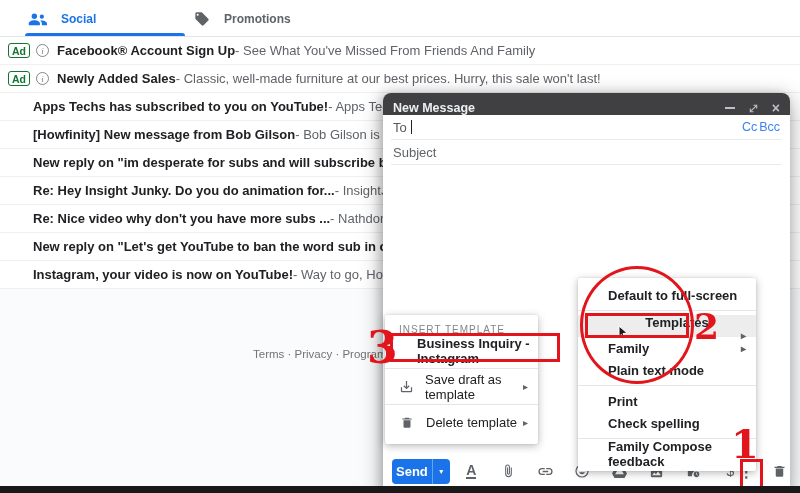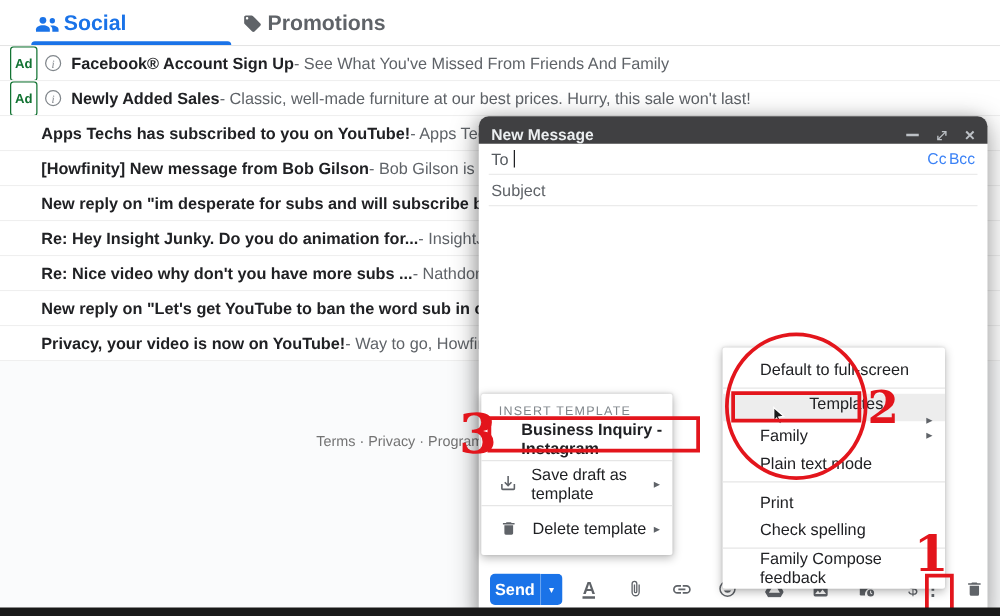--- a/index.html
+++ b/index.html
@@ -2,32 +2,32 @@
 <html><head>
 <meta charset="utf-8">
 <style>
   * { margin:0; padding:0; box-sizing:border-box; }
   html,body { width:800px; height:493px; }
   body { font-family:"Liberation Sans", sans-serif; background:#fff; }
   .stage { position:relative; width:800px; height:493px; overflow:hidden; background:#fff; }
 
   
   .tabbar { position:absolute; left:0; top:0; width:800px; height:37px; background:#fff; border-bottom:1px solid #e4e4e4; }
-  .tab { position:absolute; top:0; height:37px; display:flex; align-items:center; gap:4px; font-size:17px; font-weight:700; }
+  .tab { position:absolute; top:0; height:37px; display:flex; align-items:center; gap:14px; font-size:12px; font-weight:700; }
   .tab.social { left:28px; color:#1a73e8; }
   .tab.promotions { left:194px; color:#5f6368; }
   .tab-underline { position:absolute; left:25px; bottom:0; width:160px; height:3px; background:#1a73e8; border-radius:3px 3px 0 0; }
   .tab svg { display:block; }
 
   .mailrow { position:absolute; left:0; width:800px; display:flex; align-items:center; white-space:nowrap; overflow:hidden; border-bottom:1px solid #efefef; background:#fff; font-size:13px; }
   .mailrow .subject { color:#202124; font-weight:700; }
   .mailrow .snippet { color:#5f6368; }
   .adrow { height:28px; padding-left:8px; }
   .emrow { height:28px; padding-left:33px; }
-  .ad-badge { display:inline-flex; align-items:center; justify-content:center; border:1px solid #137333; color:#137333; border-radius:3px; font-size:10.5px; font-weight:700; height:28px; padding:0 3px; margin-right:6px; flex:0 0 auto; }
+  .ad-badge { display:inline-flex; align-items:center; justify-content:center; border:1px solid #137333; color:#137333; border-radius:3px; font-size:10.5px; font-weight:700; height:15px; padding:0 3px; margin-right:6px; flex:0 0 auto; }
   .info-ic { display:inline-flex; align-items:center; justify-content:center; width:13px; height:13px; border:1px solid #80868b; color:#80868b; border-radius:50%; font-size:9px; font-style:italic; font-family:"Liberation Serif",serif; margin-right:8px; flex:0 0 auto; }
 
   .below-list { position:absolute; left:0; top:289px; width:800px; height:197px; background:#fafbfc; }
   .list-footer { position:absolute; left:253px; top:348px; font-size:11.5px; color:#737373; white-space:nowrap; }
 
   .bottom-strip { position:absolute; left:0; top:486px; width:800px; height:7px; background:#191919; z-index:60; }
 
   
   .compose { position:absolute; left:383px; top:93px; width:407px; height:400px; background:#fff; border-radius:8px 8px 0 0; box-shadow:0 6px 22px rgba(0,0,0,.38), -3px 0 10px rgba(0,0,0,.12); z-index:10; display:flex; flex-direction:column; }
   .compose-header { height:22px; background:#404042; border-radius:8px 8px 0 0; display:flex; align-items:flex-end; padding:0 10px; color:#eceff1; font-size:12.5px; font-weight:700; }
@@ -47,21 +47,21 @@
   .tb-icons { display:flex; align-items:center; gap:20px; margin-left:13px; color:#5f6368; }
   .tb-ic { display:flex; align-items:center; justify-content:center; width:17px; height:17px; cursor:pointer; }
   .fmt-a { font-size:14px; font-weight:700; color:#5f6368; border-bottom:2px solid #5f6368; line-height:1.05; }
   .dollar { font-size:14px; font-weight:400; color:#5f6368; }
   .tb-right { margin-left:auto; display:flex; align-items:center; gap:17px; color:#5f6368; }
   .more-dots { font-size:15px; font-weight:700; color:#5f6368; letter-spacing:0; line-height:1; cursor:pointer; }
 
   
   .menu { position:absolute; background:#fff; box-shadow:0 2px 8px rgba(0,0,0,.28), 0 0 2px rgba(0,0,0,.12); border-radius:2px; z-index:20; }
   .options-menu { left:578px; top:278px; width:178px; padding:6px 0; }
-  .menu-item { height:22px; display:flex; align-items:center; padding:0 10px 0 30px; font-size:13px; color:#202124; cursor:pointer; }
+  .menu-item { height:22px; display:flex; align-items:center; padding:0 10px 0 30px; font-size:13px; color:#202124; cursor:pointer;font-weight:bold; }
   .menu-item.hl { background:#ededed;flex-direction:column; }
   .menu-item .m-arrow { margin-left:auto; color:#5f6368; font-size:10px; }
   .menu-divider { border-top:1px solid #e6e6e6; margin:4px 0; }
 
   .tpl-menu { left:385px; top:315px; width:153px; padding:7px 0 8px 0; }
   .tpl-header { padding:2px 0 3px 14px; font-size:10px; letter-spacing:1px; color:#80868b; font-weight:400; }
   .tpl-name { height:26px; display:flex; align-items:center; padding-left:32px; font-size:13px; font-weight:700; color:#202124; cursor:pointer; }
   .tpl-item { height:27px; display:flex; align-items:center; padding:0 10px 0 14px; font-size:13px; color:#202124; cursor:pointer; }
   .tpl-item .ti-icon { width:16px; height:16px; margin-right:11px; display:flex; align-items:center; justify-content:center; }
   .tpl-item .m-arrow { margin-left:auto; color:#5f6368; font-size:10px; }
@@ -130,21 +130,21 @@
     </div>
   <div class="mailrow emrow" style="top:205px;">
       <span class="subject">Re: Nice video why don't you have more subs ...</span>
       <span class="snippet"> - Nathdon Playz replied to Nat</span>
     </div>
   <div class="mailrow emrow" style="top:233px;">
       <span class="subject">New reply on "Let's get YouTube to ban the word sub in comments. I hate seei</span>
       <span class="snippet"></span>
     </div>
   <div class="mailrow emrow" style="top:261px;">
-      <span class="subject">Privacy, your video is now on YouTube!</span>
+      <span class="subject">Instagram, your video is now on YouTube!</span>
       <span class="snippet"> - Way to go, Howfinity! Your video is</span>
     </div>
 
   <div class="below-list"></div>
   <div class="list-footer">Terms · Privacy · Program Policies</div>
 
   <div class="compose">
     <div class="compose-header">
       <span>New Message</span>
       <span class="win-controls">

